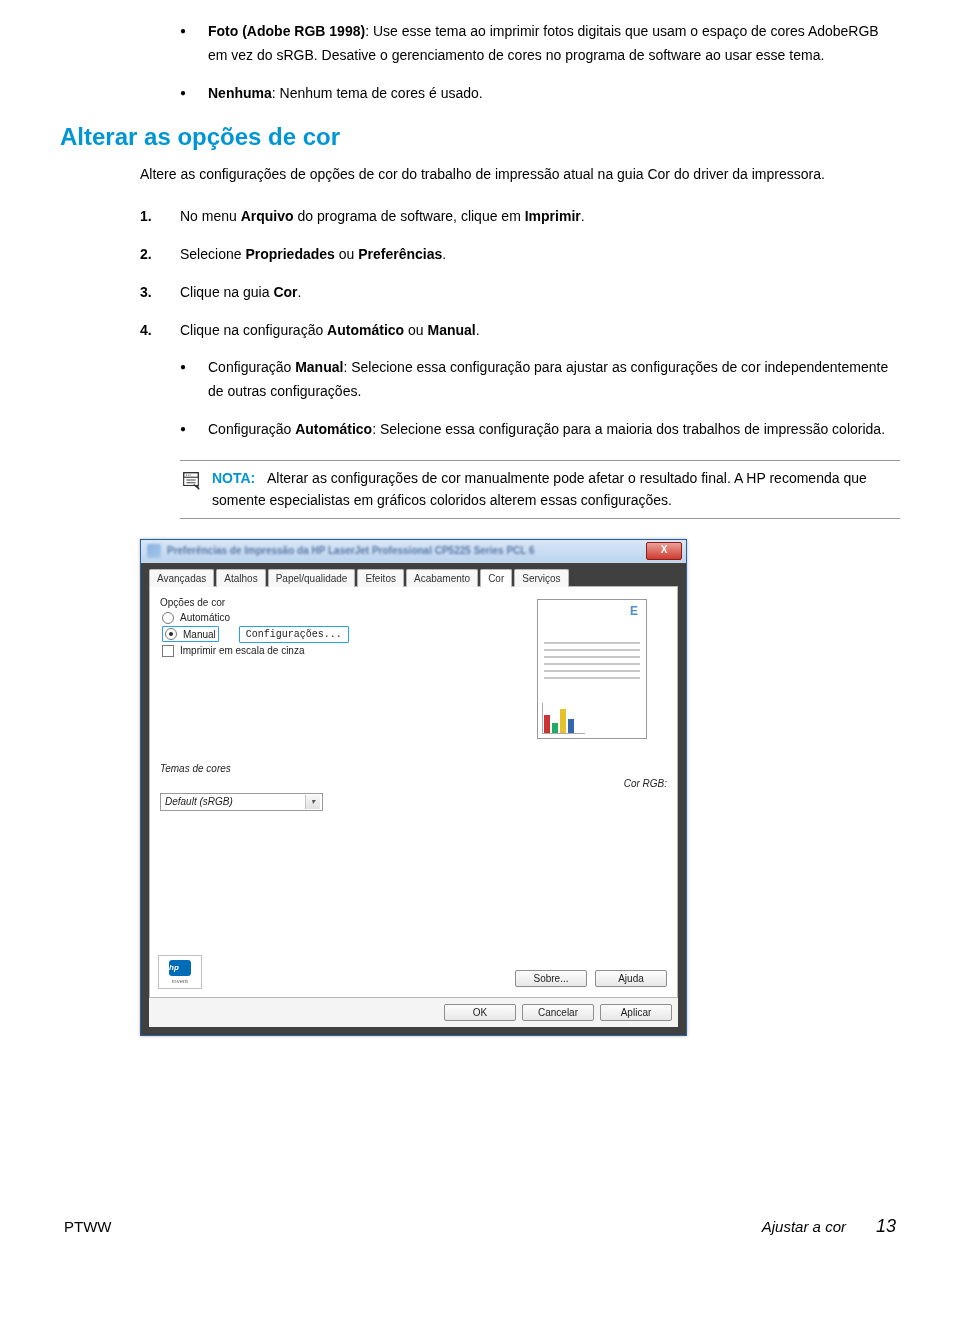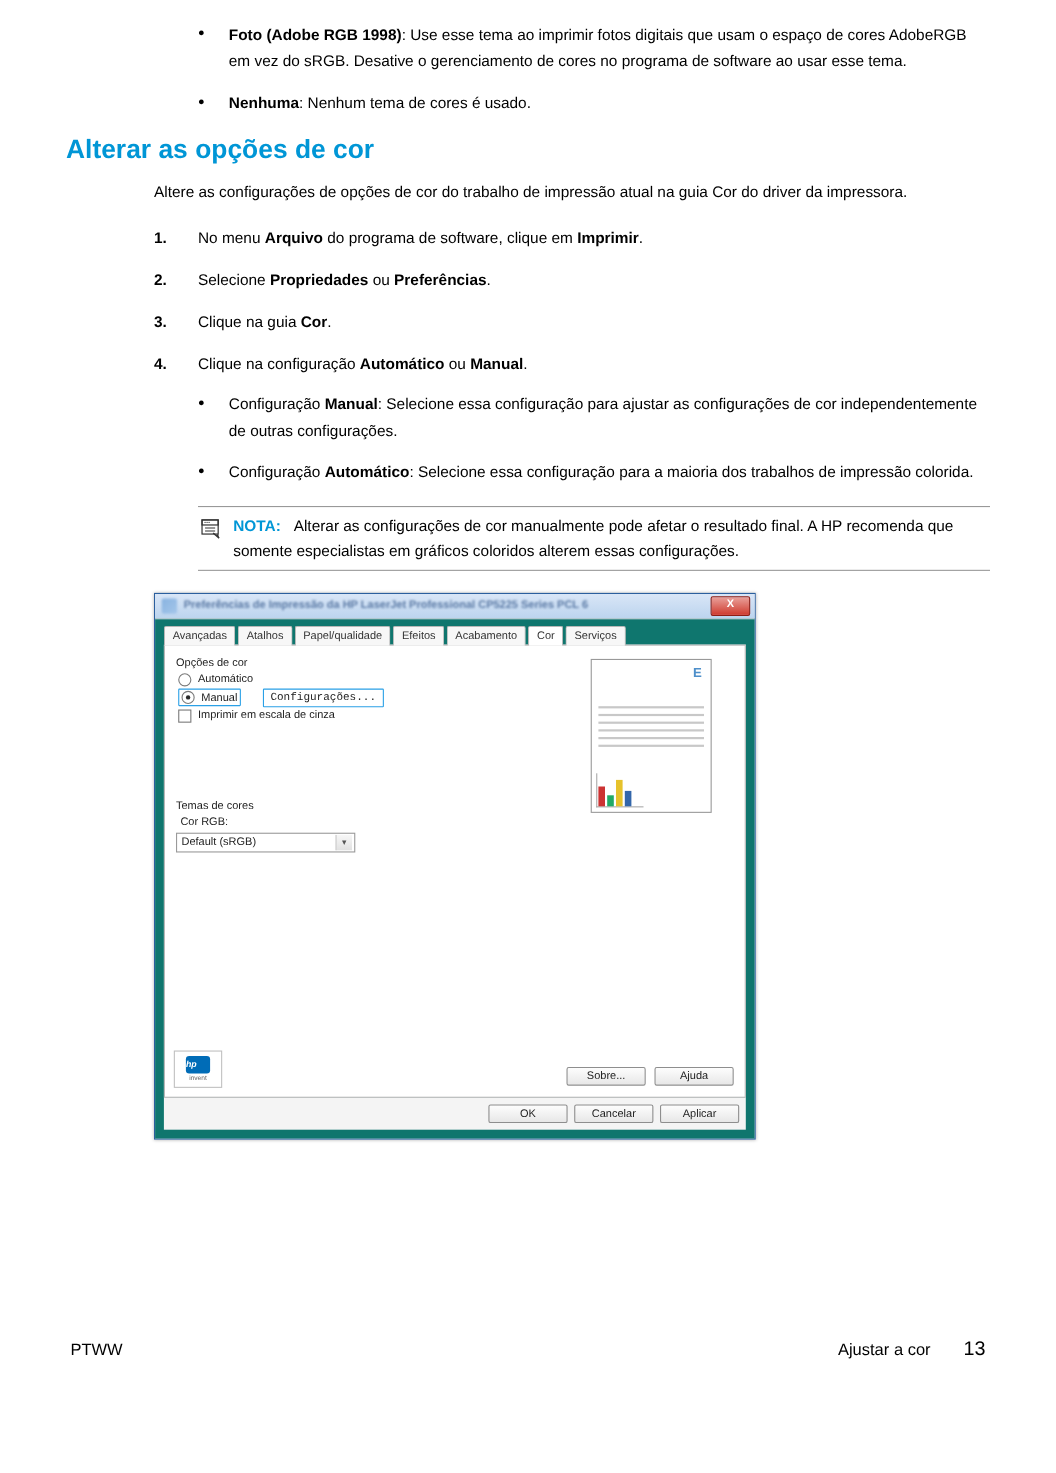--- a/index.html
+++ b/index.html
@@ -145,21 +145,21 @@
     border: 1px solid #8f1d14;
     border-radius: 2px;
     color: #fff;
     text-align: center;
     line-height: 14px;
     font-size: 10px;
     font-weight: bold;
   }
   .dialog-body {
     padding: 6px 8px 8px 8px;
-    background: #0f766e;
+    background: #404040;
     border-top: 1px solid #cfd7e2;
   }
   .tabs {
     display: flex;
     gap: 2px;
     font-size: 10px;
     margin-bottom: -1px;
     position: relative;
     z-index: 2;
   }
@@ -344,20 +344,21 @@
     justify-content: space-between;
     align-items: baseline;
     margin-top: 180px;
     padding: 0 4px;
     font-size: 15px;
   }
   .page-footer .right {
     display: flex;
     gap: 30px;
     align-items: baseline;
+    font-style: italic;
   }
   .page-num {
     font-size: 18px;
   }
 </style>
 </head>
 <body>
 
 <div class="page">
 
@@ -475,23 +476,23 @@
                 <div></div>
             </div>
             <div class="chart">
               <div class="bar" style="height:18px;background:#c33;"></div>
               <div class="bar" style="height:10px;background:#2a6;"></div>
               <div class="bar" style="height:24px;background:#e6c22b;"></div>
               <div class="bar" style="height:14px;background:#36a;"></div>
             </div>
           </div>
 
-          <div class="group" style="margin-top:70px;">
+          <div class="group" style="margin-top:106px;font-style:italic;">
             <div class="group-title">Temas de cores</div>
-            <div style="font-size:10px;margin:4px 0 4px 4px;">Cor RGB:</div>
+            <div style="font-size:10px;margin:4px 0 4px 4px;text-align:right;">Cor RGB:</div>
             <div class="select">
               <span>Default (sRGB)</span>
               <span class="arrow">▾</span>
             </div>
           </div>
 
           <div class="hp-logo">
             <div class="badge">hp</div>
             <div class="txt">invent</div>
           </div>

